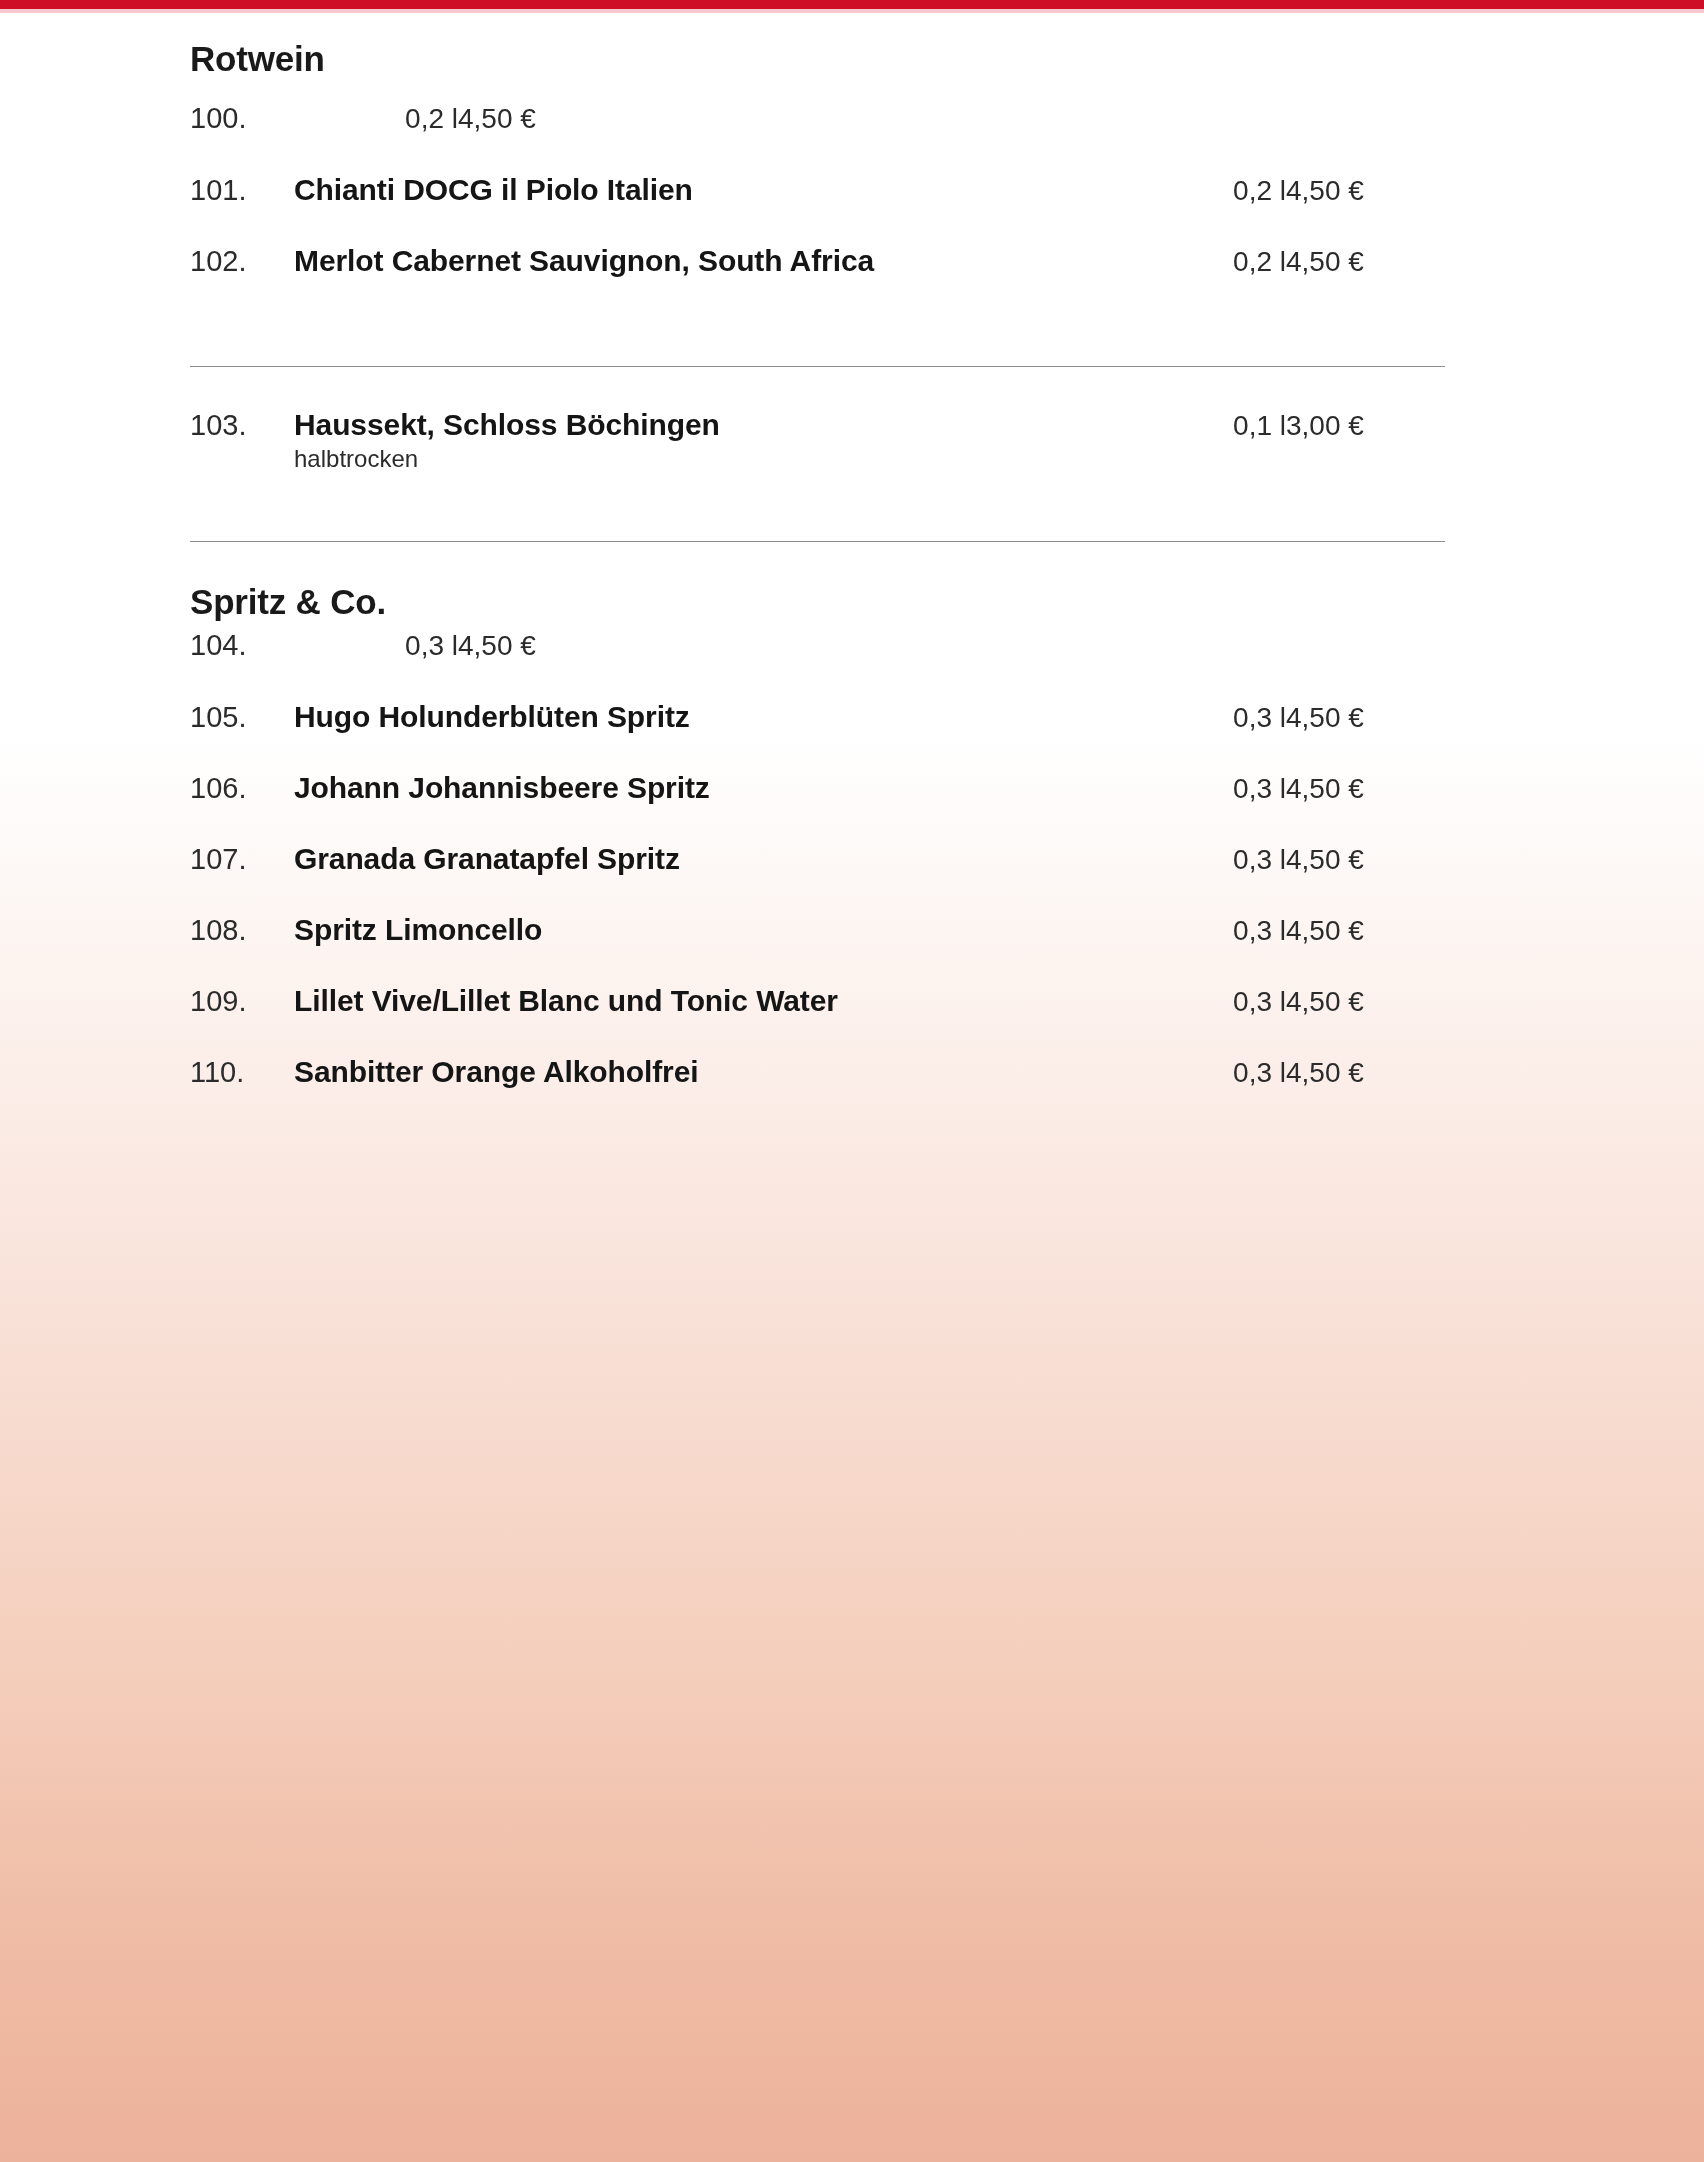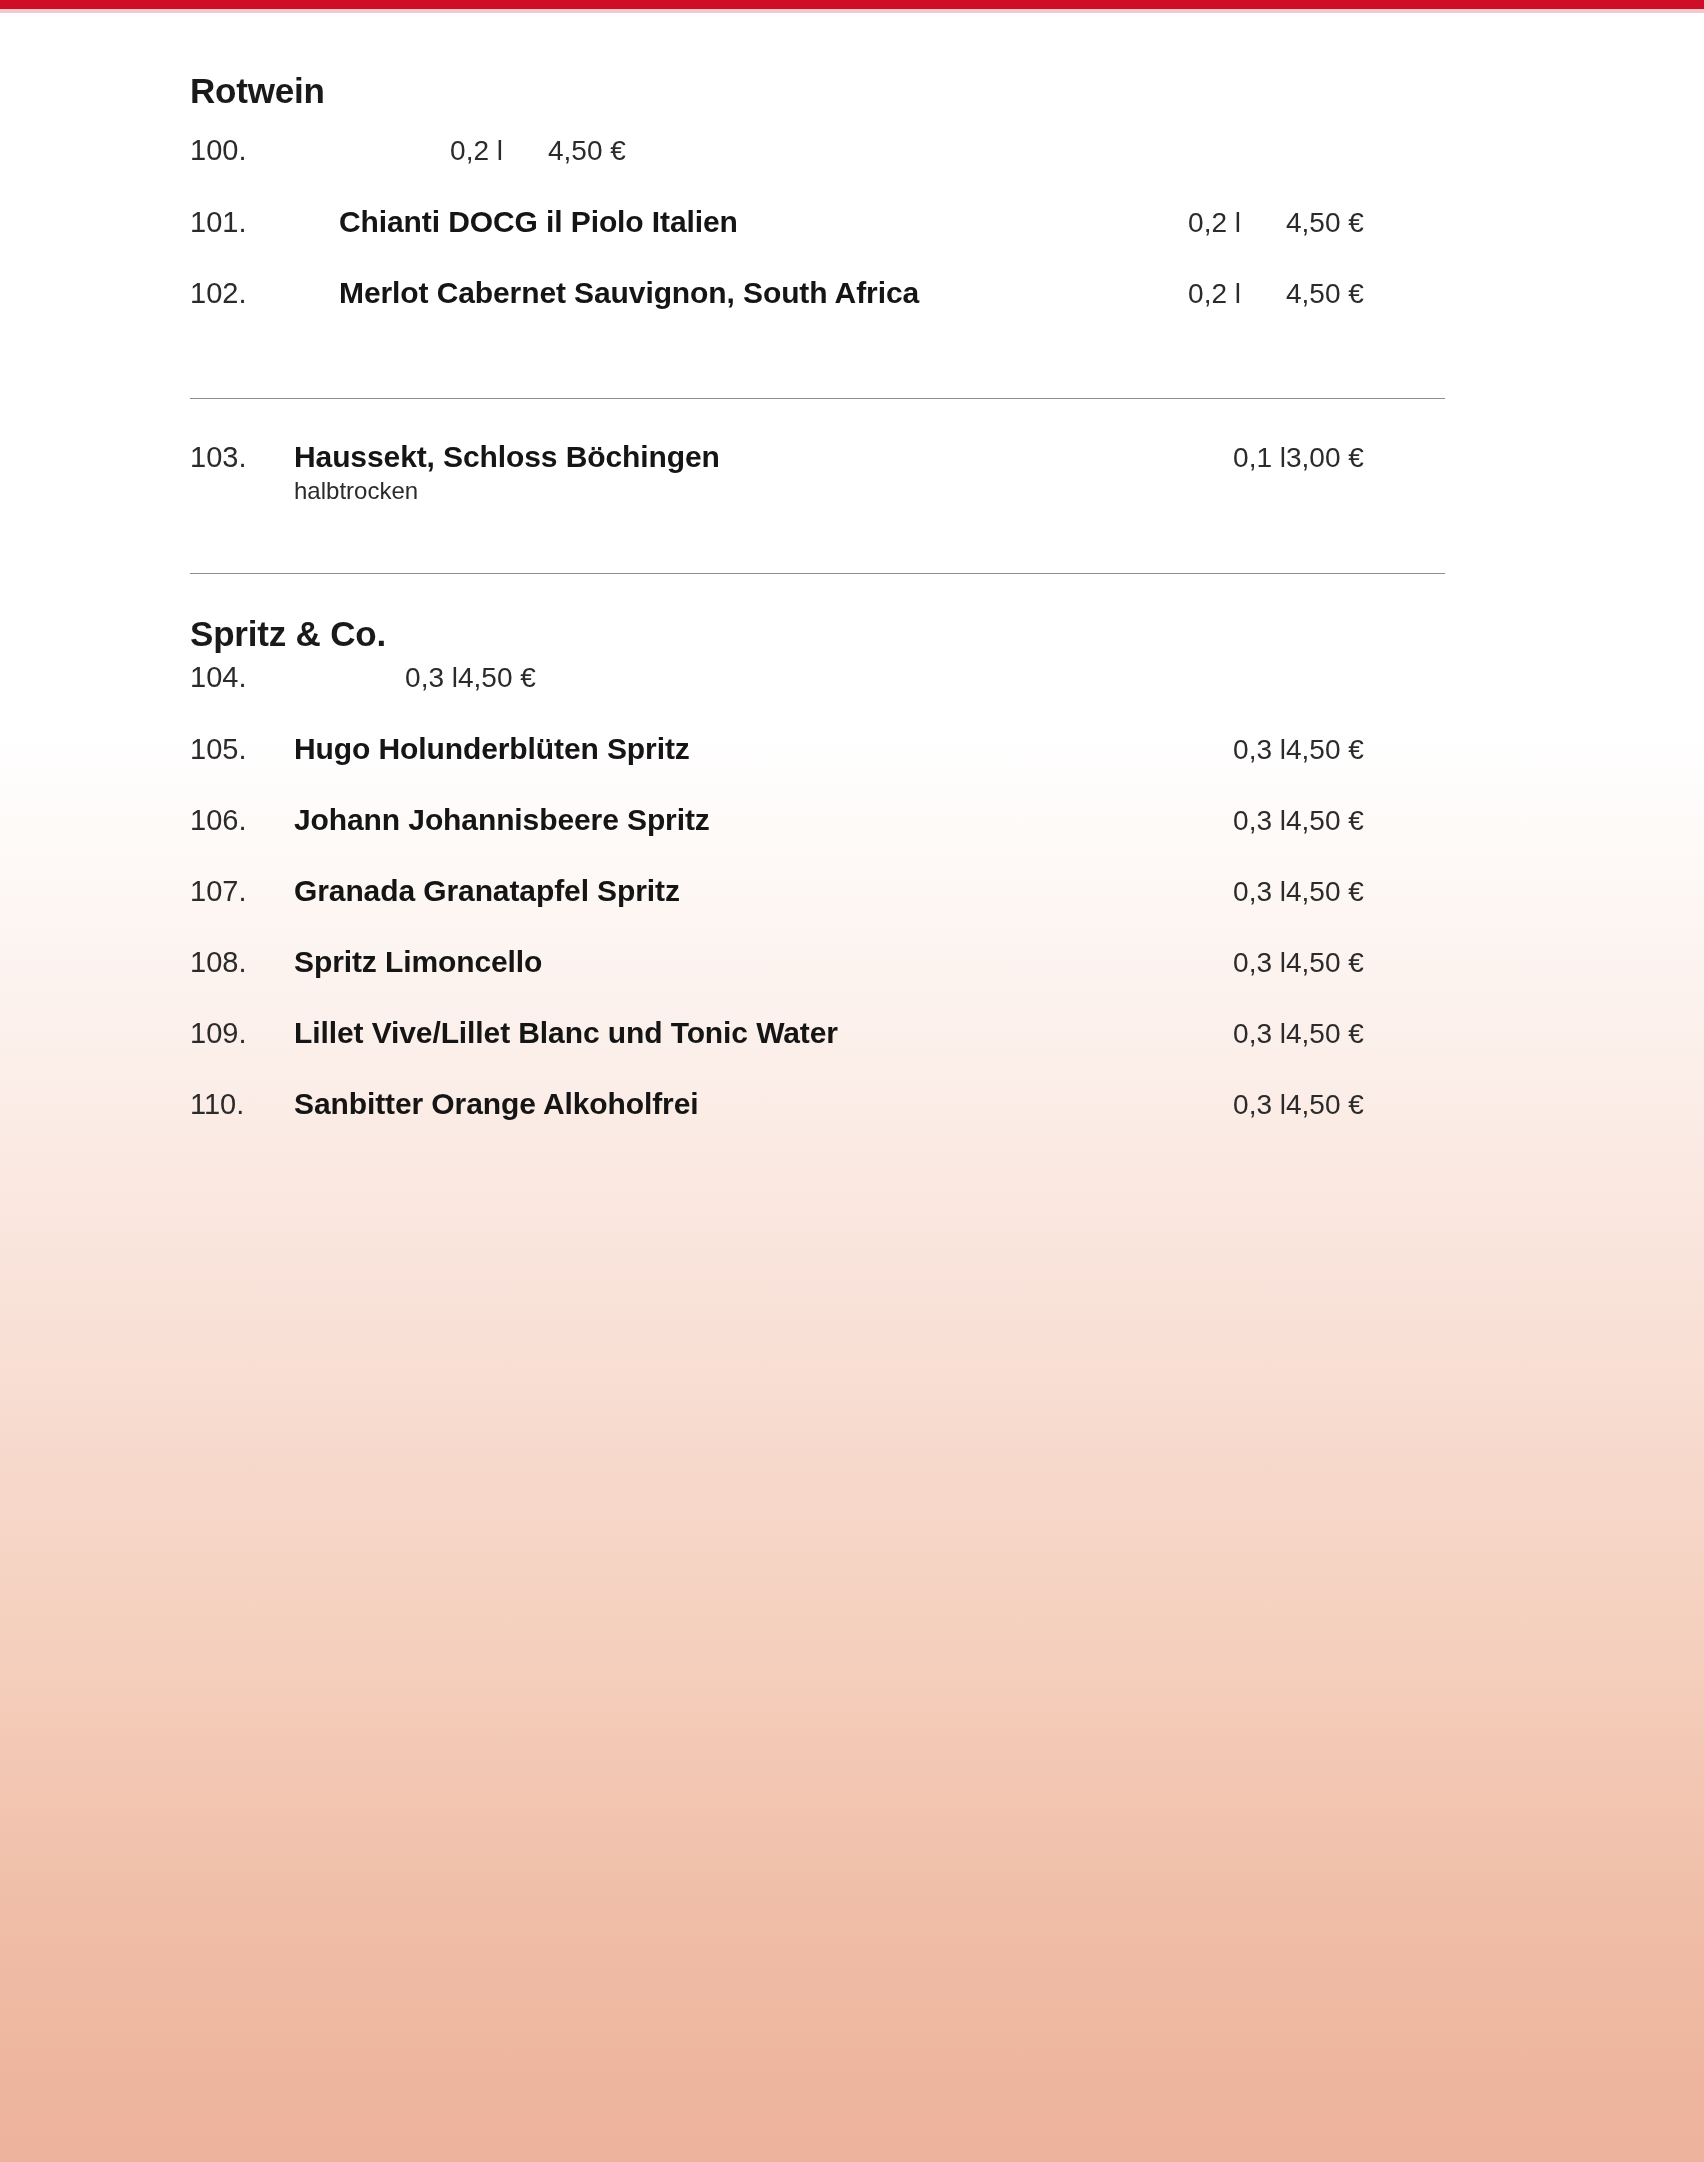--- a/index.html
+++ b/index.html
@@ -135,23 +135,23 @@
     width: 159px;
     text-align: left;
     font-size: 28px;
     font-weight: 400;
     color: #2b2b2b;
     font-stretch: condensed;
     white-space: nowrap;
   }
 
   
-  .sec-rotwein        { padding-top: 73px; }
+  .sec-rotwein        { padding-top: 41px; }
   .sec-rotwein .section-title { margin-bottom: 26px; }
-  .sec-rotwein .item  { height: 71px; gap: 45px; }
+  .sec-rotwein .item  { height: 71px; }
 
   .div-1 { margin-top: 51px; }
 
   .sec-sekt           { padding-top: 41px; }
   .sec-sekt .section-title { margin-bottom: 27px; }
 
   .div-2 { margin-top: 66px; }
 
   .sec-spritz         { padding-top: 42px; }
   .sec-spritz .section-title { margin-bottom: 10px; }

